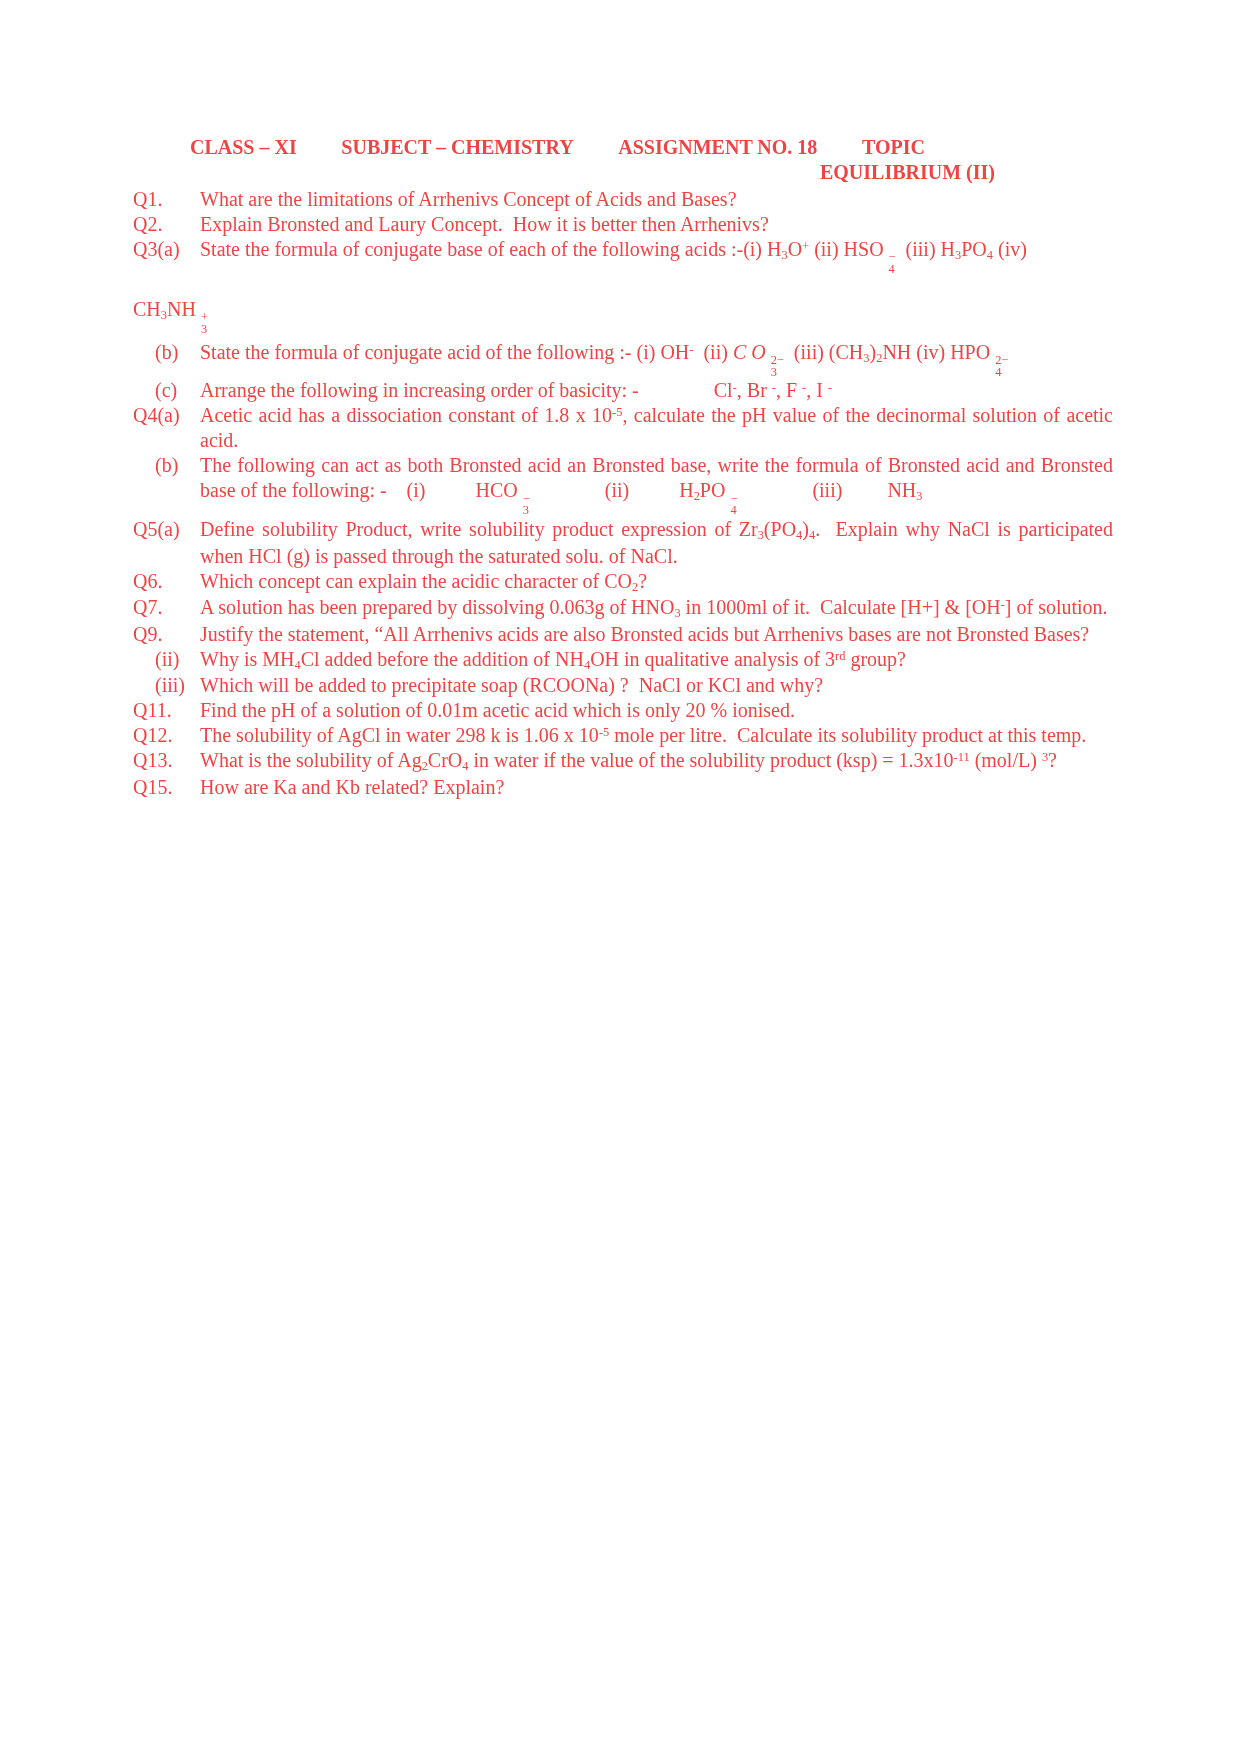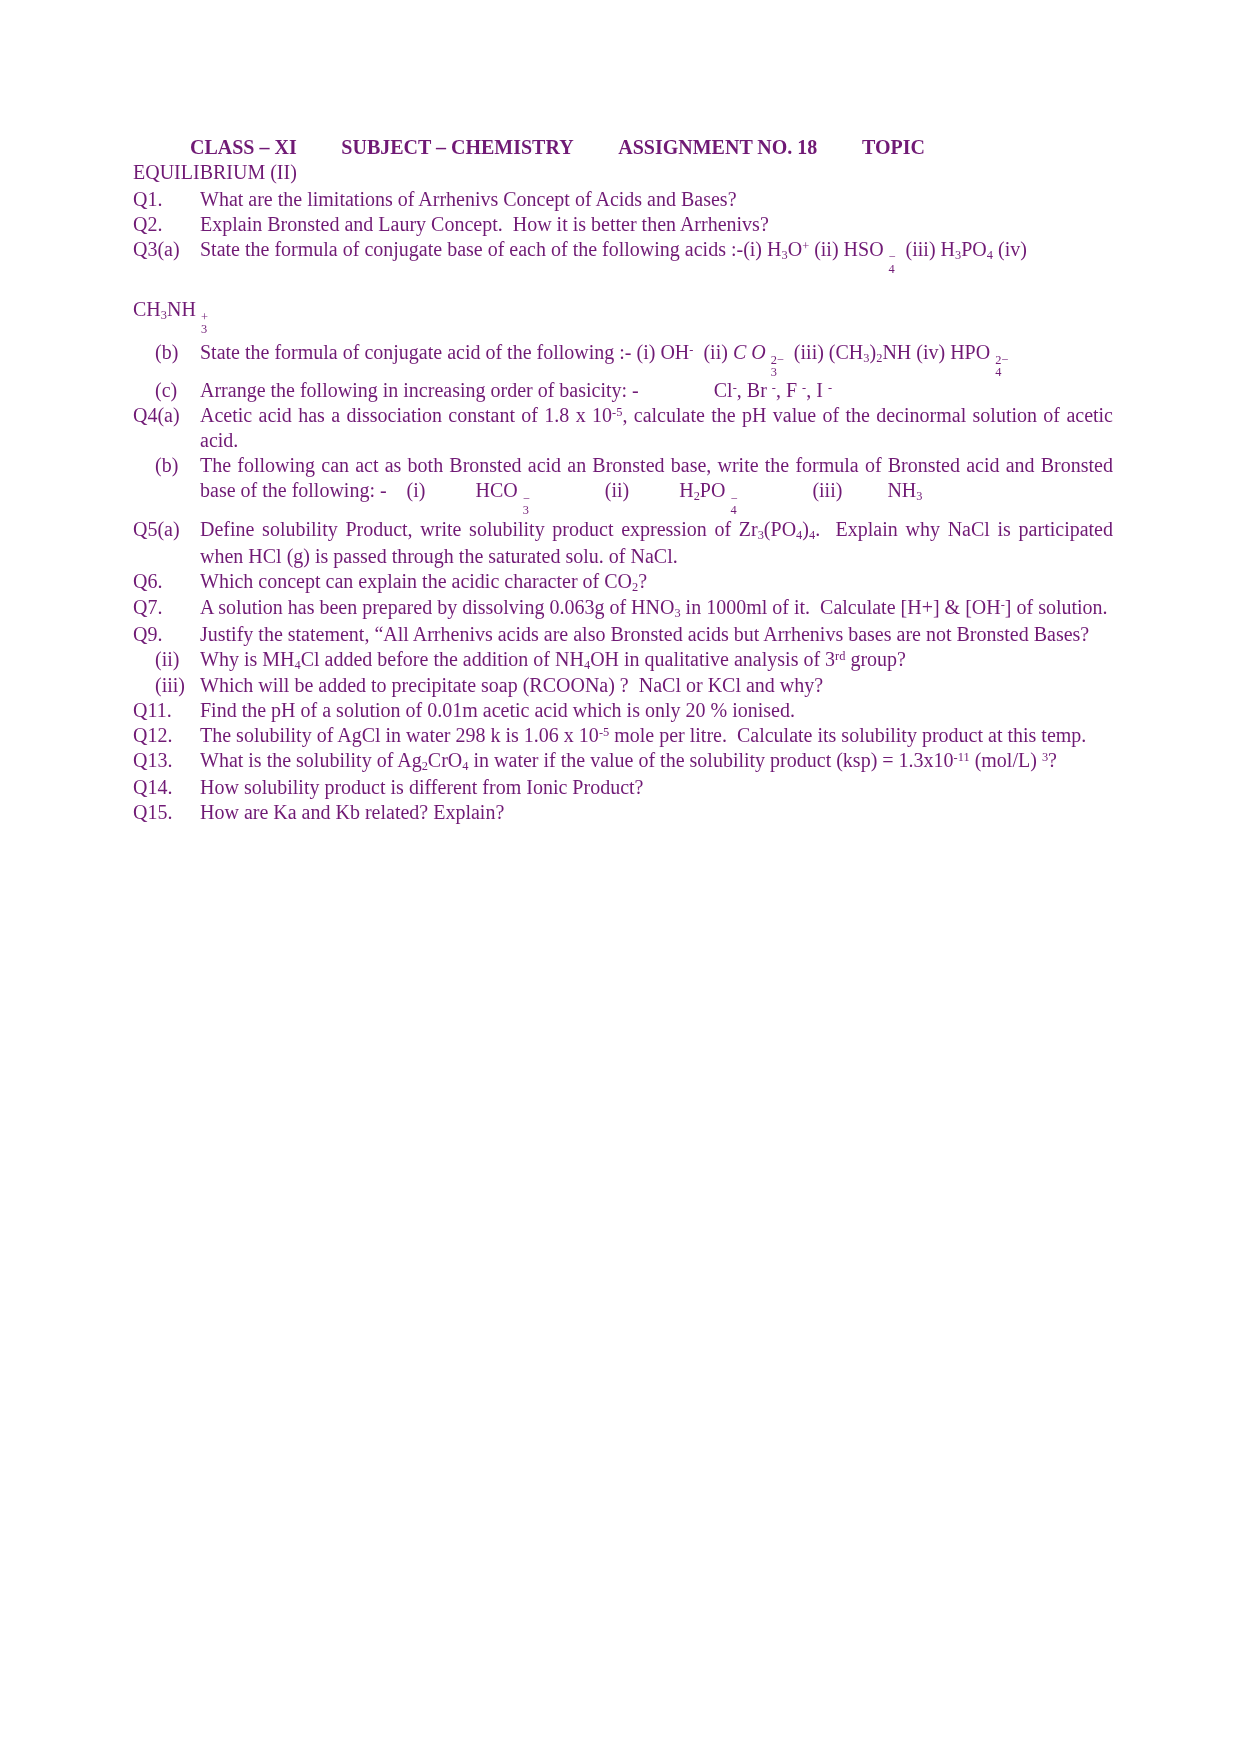--- a/index.html
+++ b/index.html
@@ -2,35 +2,35 @@
 <html><head>
 <meta charset="utf-8">
 <style>
   html, body { margin:0; padding:0; background:#ffffff; }
   .page {
     position:relative;
     width:1241px; height:1754px;
     box-sizing:border-box;
     padding:135px 128px 0 133px;
     background:#ffffff;
-    color:#701a75;
+    color:#ef4444;
     font-family:"Liberation Serif","DejaVu Serif",serif;
     font-size:20px;
     overflow:hidden;
   }
   .header-row {
     display:flex;
     justify-content:space-between;
     font-weight:bold;
     padding:0 188px 0 57px;
     line-height:1.25;
   }
   .header-title {
-    font-weight:normal;
-    text-align:left;
+    font-weight:bold;
+    text-align:right;
     padding-right:118px;
     line-height:1.25;
     margin-bottom:2px;
   }
   .q-list { width:100%; }
   .q-row {
     display:flex;
     align-items:baseline;
     line-height:1.25;
   }
@@ -150,21 +150,17 @@
       </div>
       <div class="q-row">
         <span class="q-label">Q12.</span>
         <span class="q-text">The solubility of AgCl in water 298 k is 1.06 x 10<sup>-5</sup> mole per litre.&nbsp; Calculate its solubility product at this temp.</span>
       </div>
       <div class="q-row">
         <span class="q-label">Q13.</span>
         <span class="q-text">What is the solubility of Ag<sub>2</sub>CrO<sub>4</sub> in water if the value of the solubility product (ksp) = 1.3x10<sup>-11</sup> (mol/L)&nbsp;<sup>3</sup>?</span>
       </div>
       <div class="q-row">
-        <span class="q-label">Q14.</span>
-        <span class="q-text">How solubility product is different from Ionic Product?</span>
-      </div>
-      <div class="q-row">
         <span class="q-label">Q15.</span>
         <span class="q-text">How are Ka and Kb related? Explain?</span>
       </div>
     </div>
 </div>
 
 </body></html>

